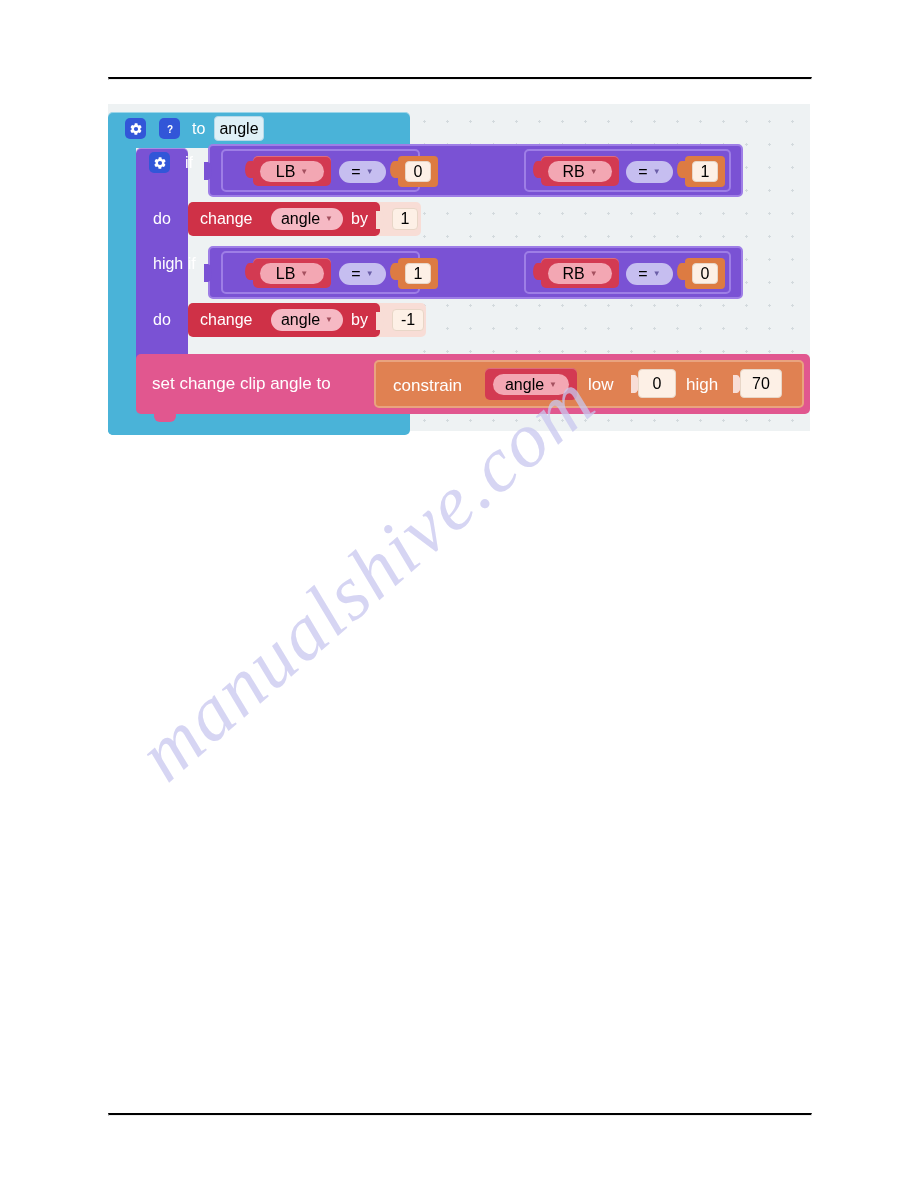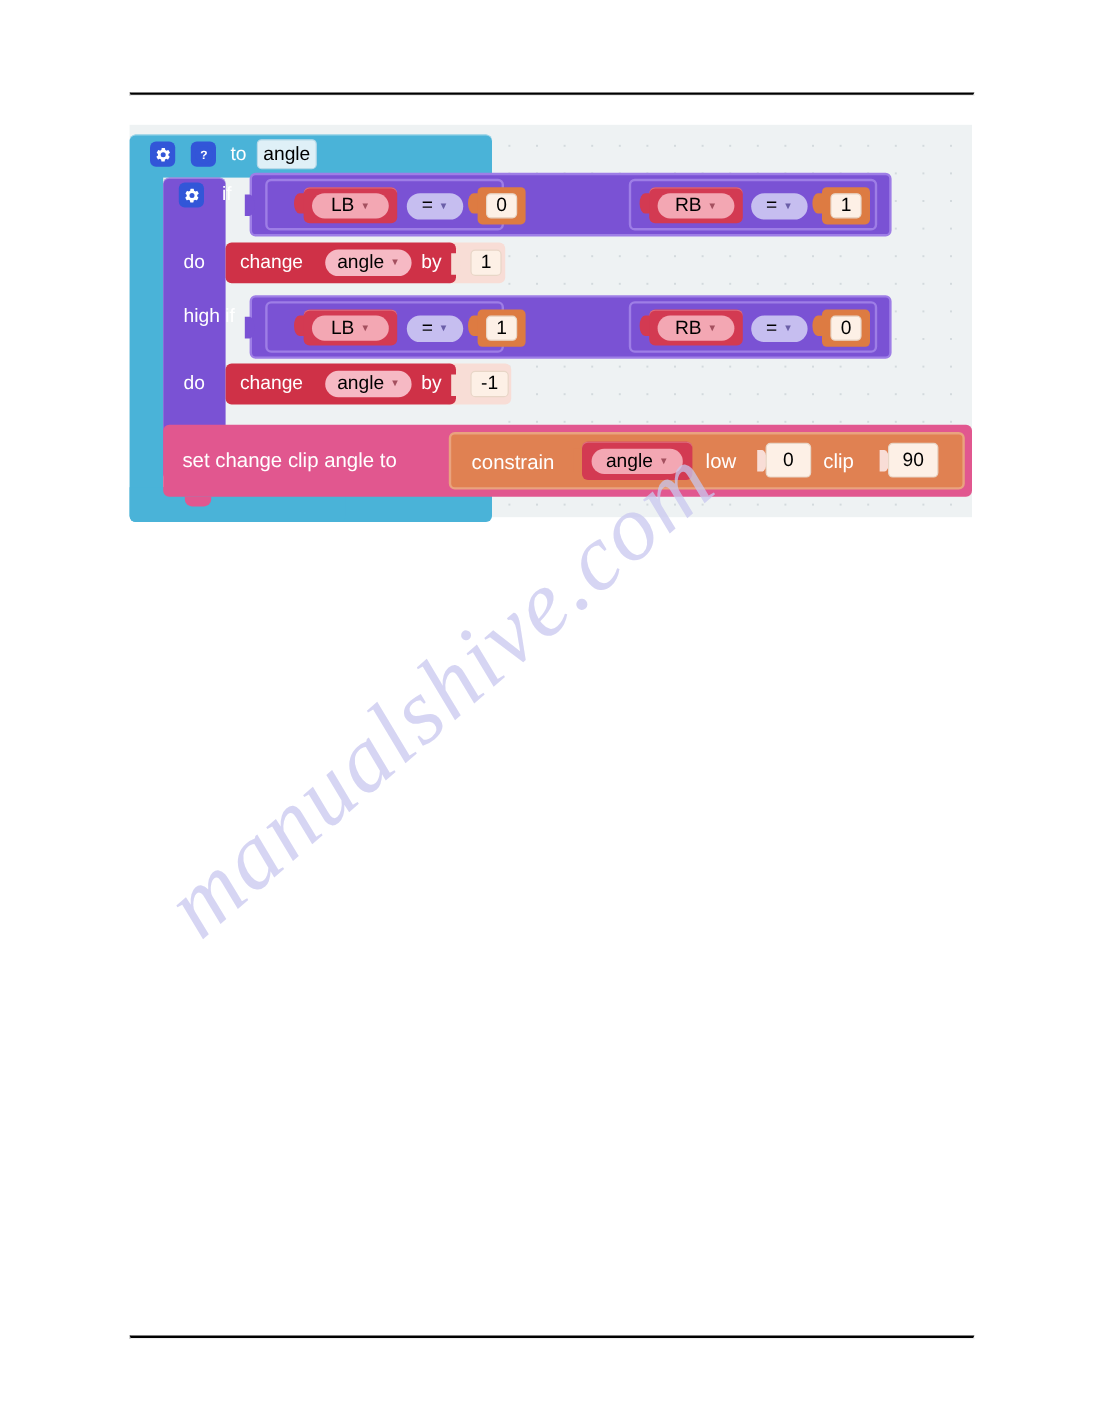--- a/index.html
+++ b/index.html
@@ -427,23 +427,23 @@
       <div class="field field-drop var-red" style="left:8px; top:6px; width:76px; height:21px;">
         <span>angle</span>
         <span class="caret pink">▼</span>
       </div>
     </div>
 
     <span class="blk-label" style="position:absolute; left:480px; top:272px; font-size:17px;">low</span>
     <div class="blk socket socket-cream" style="left:523px; top:271px; width:8px; height:18px;"></div>
     <div class="field field-num" style="left:530px; top:265px; width:38px; height:29px;">0</div>
 
-    <span class="blk-label" style="position:absolute; left:578px; top:272px; font-size:17px;">clip</span>
+    <span class="blk-label" style="position:absolute; left:578px; top:272px; font-size:17px;">high</span>
     <div class="blk socket socket-cream" style="left:625px; top:271px; width:8px; height:18px;"></div>
-    <div class="field field-num" style="left:632px; top:265px; width:42px; height:29px;">90</div>
+    <div class="field field-num" style="left:632px; top:265px; width:42px; height:29px;">70</div>
 
     <div class="blk" style="left:46px; top:310px; width:22px; height:8px; background:#e1578f; border-radius:0 0 6px 6px;"></div>
 
   </div>
 
   <div class="watermark">
     <div class="watermark-text">manualshive.com</div>
   </div>
 
   <hr class="rule rule-bottom">

